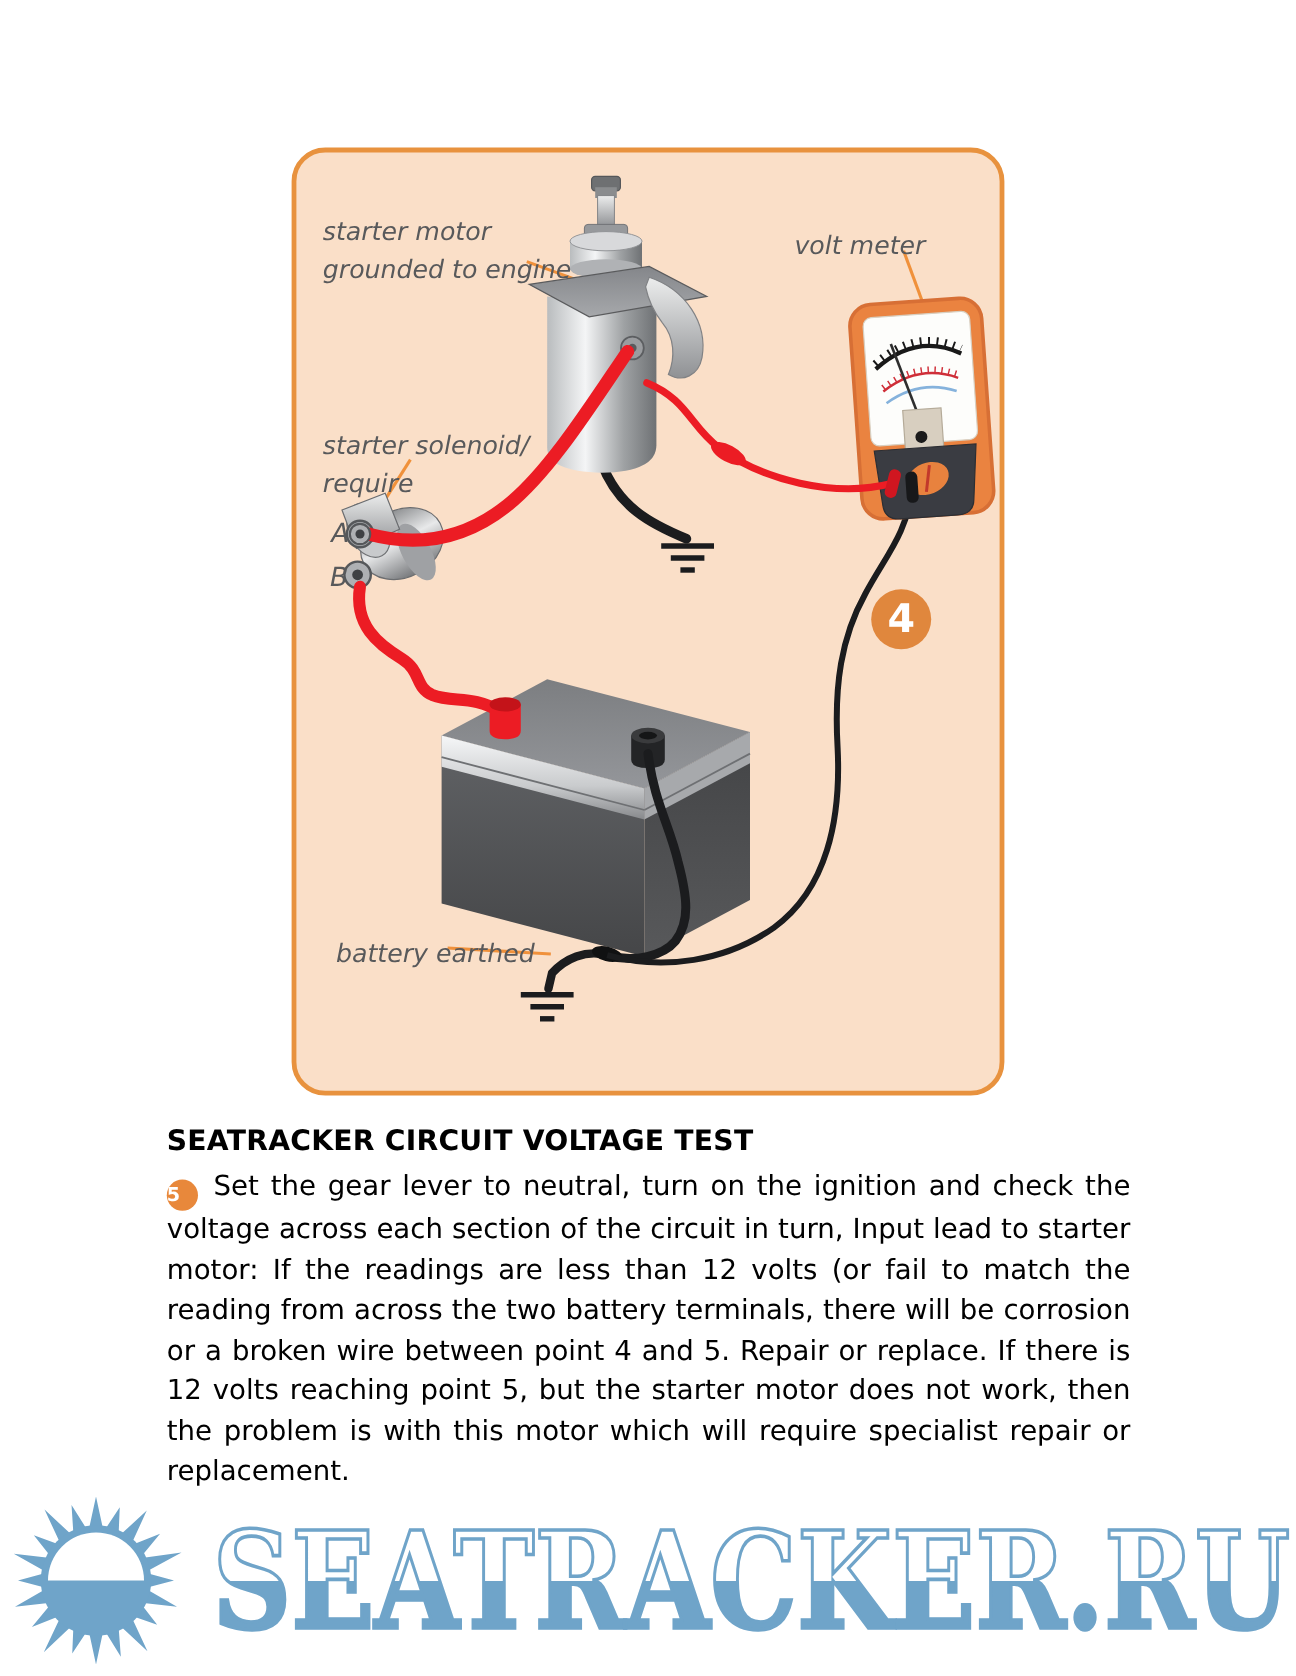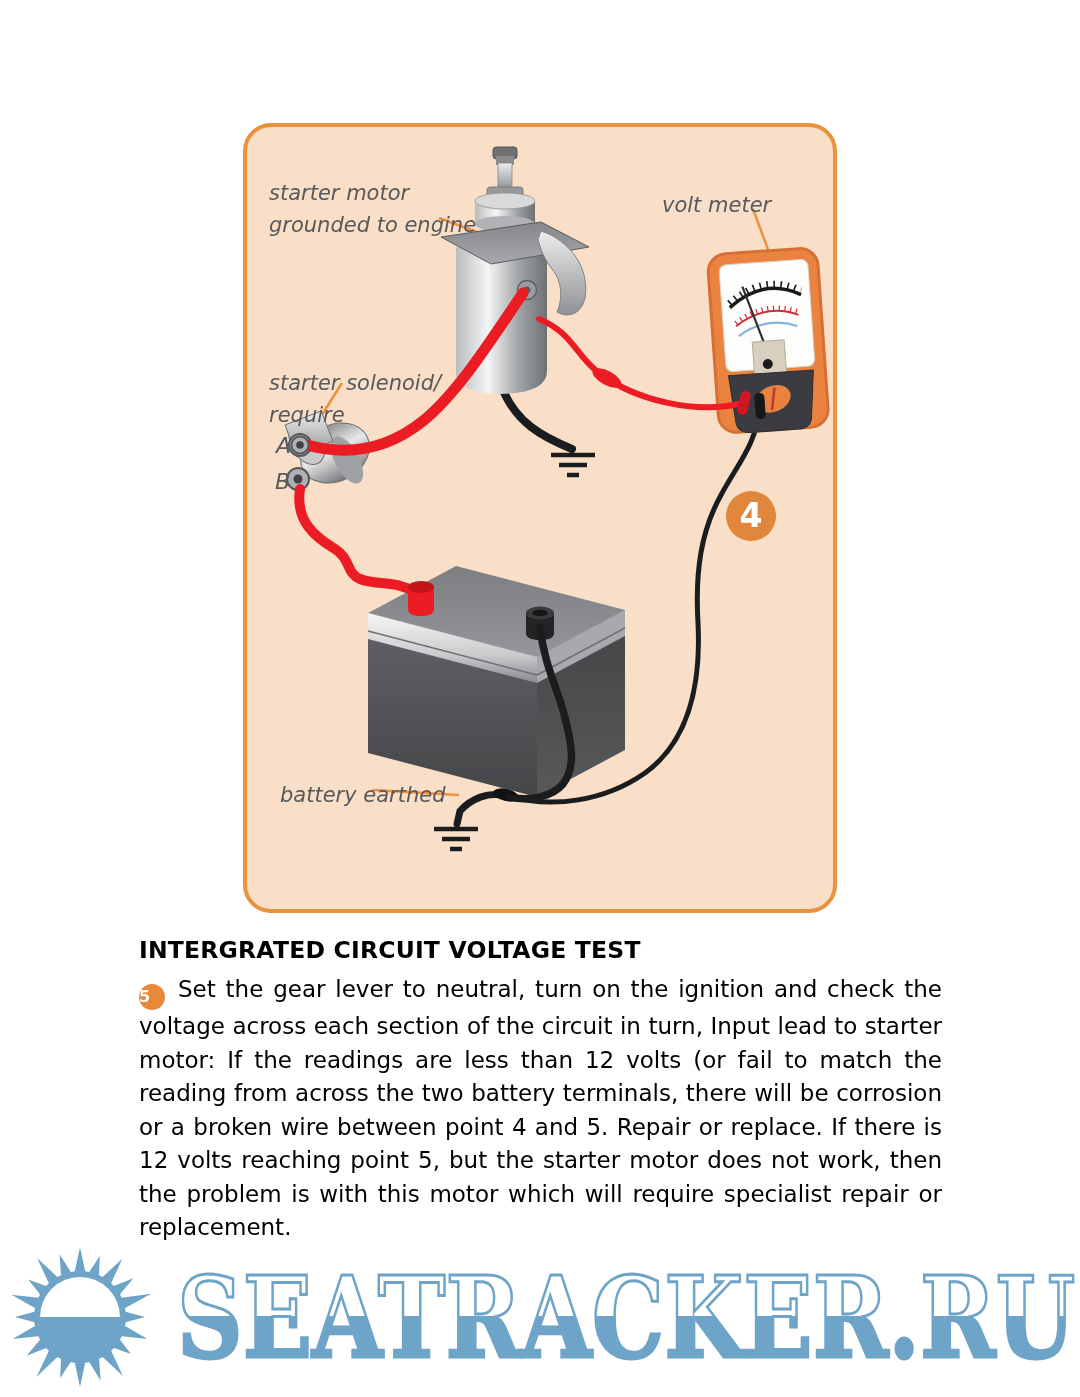--- a/index.html
+++ b/index.html
@@ -172,32 +172,32 @@
 
       <rect x="496" y="268" width="10" height="24" rx="4.5" transform="rotate(14 501 280)" fill="#d01620"></rect>
       <rect x="512" y="270" width="10" height="26" rx="4.5" transform="rotate(-4 517 283)" fill="#17181a"></rect>
     </svg>
 
     <div class="dlabel" style="left:22px;top:50px;">
       <div>starter motor</div>
       <div>grounded to engine</div>
     </div>
     <div class="dlabel" style="left:415px;top:62px;text-align:right;">volt meter</div>
-    <div class="dlabel" style="left:22px;top:228px;margin-top:12px;">
+    <div class="dlabel" style="left:22px;top:228px;">
       <div>starter solenoid/</div>
       <div>require</div>
     </div>
     <div class="ablabel" style="left:29px;top:306px;">A</div>
     <div class="ablabel" style="left:28px;top:342px;">B</div>
     <div class="dlabel" style="left:33px;top:652px;">battery earthed</div>
     <div class="badge4">4</div>
   </div>
 
   <div class="caption">
-    <h1>INTERGRATED CIRCUIT VOLTAGE TEST</h1>
+    <h1>SEATRACKER CIRCUIT VOLTAGE TEST</h1>
     <p><span class="bullet5">5</span><span>Set the gear lever to neutral, turn on the ignition and check the voltage across each section of the circuit in turn, Input lead to starter motor: If the readings are less than 12 volts (or fail to match the reading from across the two battery terminals, there will be corrosion or a broken wire between point 4 and 5. Repair or replace. If there is 12 volts reaching point 5, but the starter motor does not work, then the problem is with this motor which will require specialist repair or replacement.</span></p>
   </div>
 
   <svg class="wm-sun" width="170" height="158" viewBox="-85 -78 170 158">
     <path id="sun-rays" d="M -5.7 -43.6 L 0.0 -70.0 L 5.7 -43.6 Z M 8.1 -43.3 L 19.8 -60.9 L 18.9 -39.7 Z M 21.0 -38.6 L 42.3 -58.2 L 30.3 -31.9 Z M 31.9 -30.3 L 53.4 -38.8 L 38.6 -21.0 Z M 39.7 -18.9 L 71.3 -23.2 L 43.3 -8.1 Z M 43.6 -5.7 L 65.0 0.0 L 43.6 5.7 Z M 43.3 8.1 L 67.5 21.9 L 39.7 18.9 Z M 38.6 21.0 L 51.0 37.0 L 31.9 30.3 Z M 30.3 31.9 L 42.9 59.1 L 21.0 38.6 Z M 18.9 39.7 L 20.7 63.7 L 8.1 43.3 Z M 5.7 43.6 L 0.0 70.0 L -5.7 43.6 Z M -8.1 43.3 L -19.8 60.9 L -18.9 39.7 Z M -21.0 38.6 L -43.5 59.9 L -30.3 31.9 Z M -31.9 30.3 L -53.4 38.8 L -38.6 21.0 Z M -39.7 18.9 L -67.5 21.9 L -43.3 8.1 Z M -43.6 5.7 L -65.0 0.0 L -43.6 -5.7 Z M -43.3 -8.1 L -68.5 -22.2 L -39.7 -18.9 Z M -38.6 -21.0 L -51.8 -37.6 L -31.9 -30.3 Z M -30.3 -31.9 L -42.9 -59.1 L -21.0 -38.6 Z M -18.9 -39.7 L -20.4 -62.8 L -8.1 -43.3 Z" fill="#6fa4c9"></path>
     <circle cx="0" cy="0" r="46" fill="#6fa4c9"></circle>
     <path d="M -40 0 A 40 40 0 0 1 40 0 Z" fill="#ffffff"></path>
   </svg>
   <svg class="wm-text-svg" width="905" height="110" viewBox="0 0 905 110">
     <defs>

